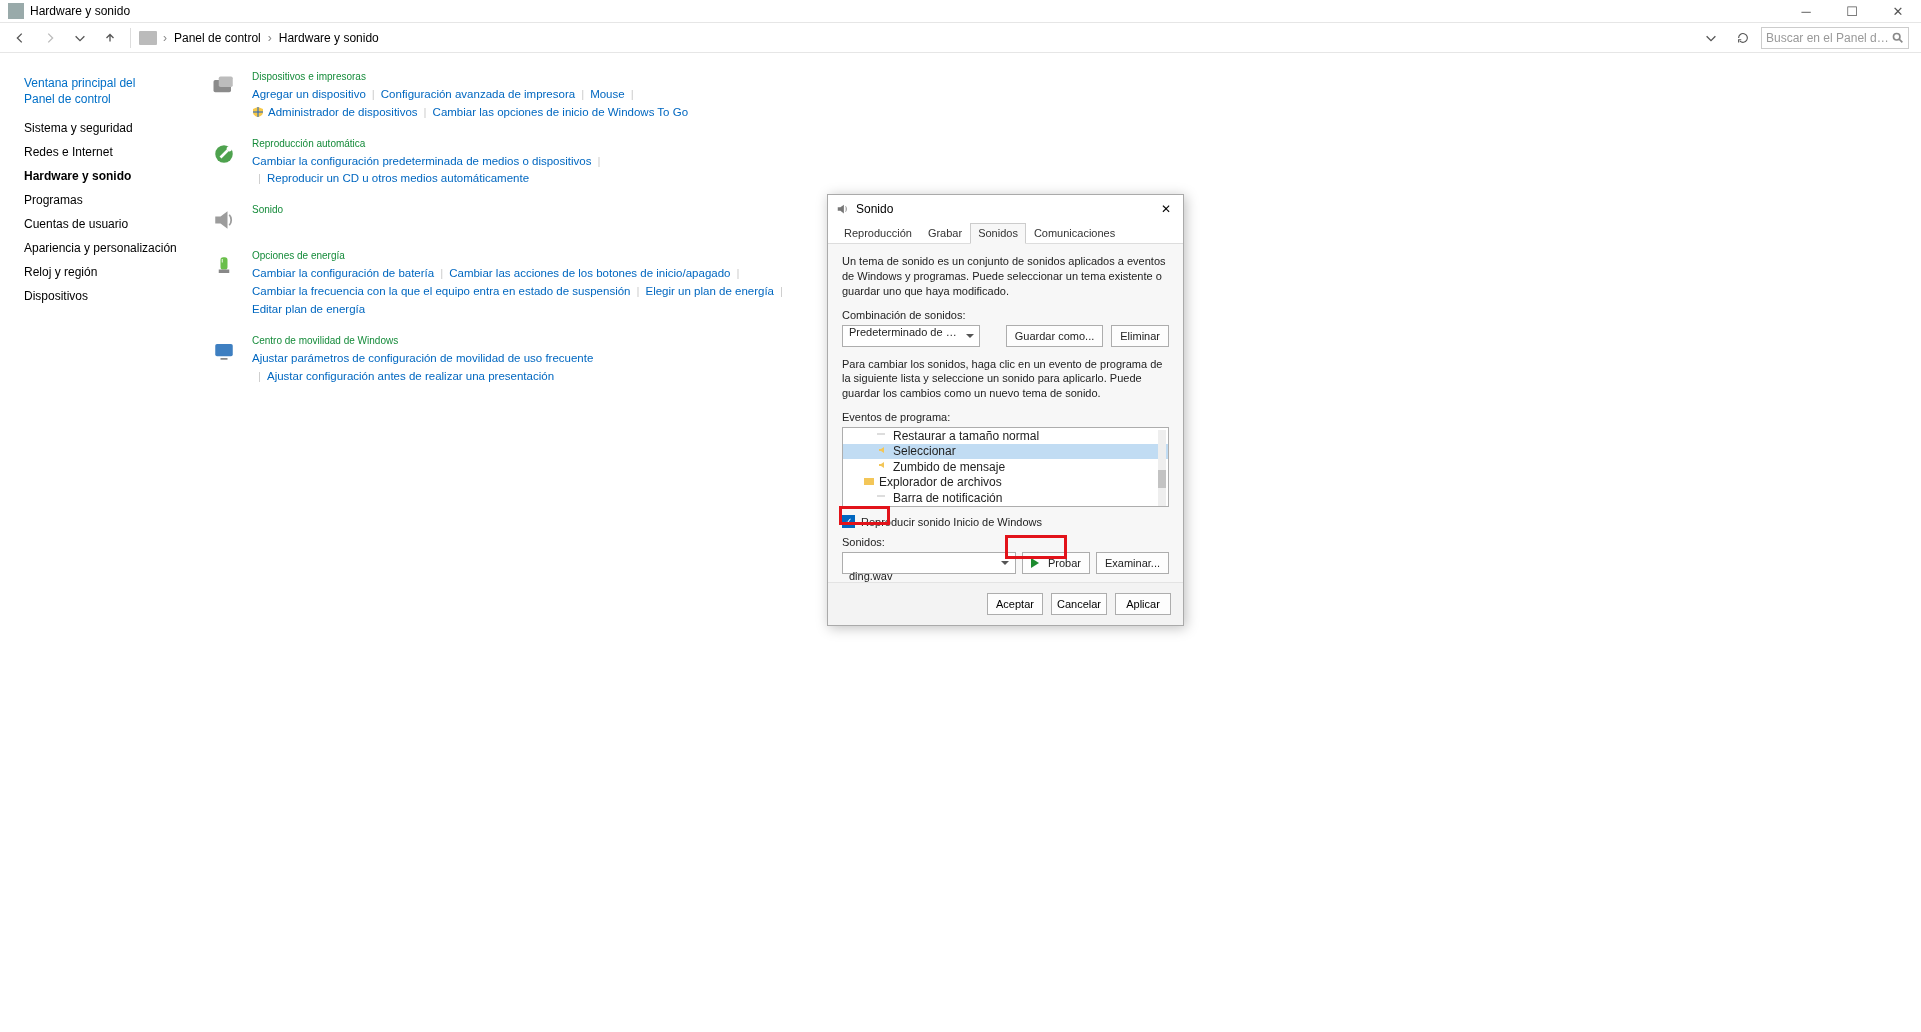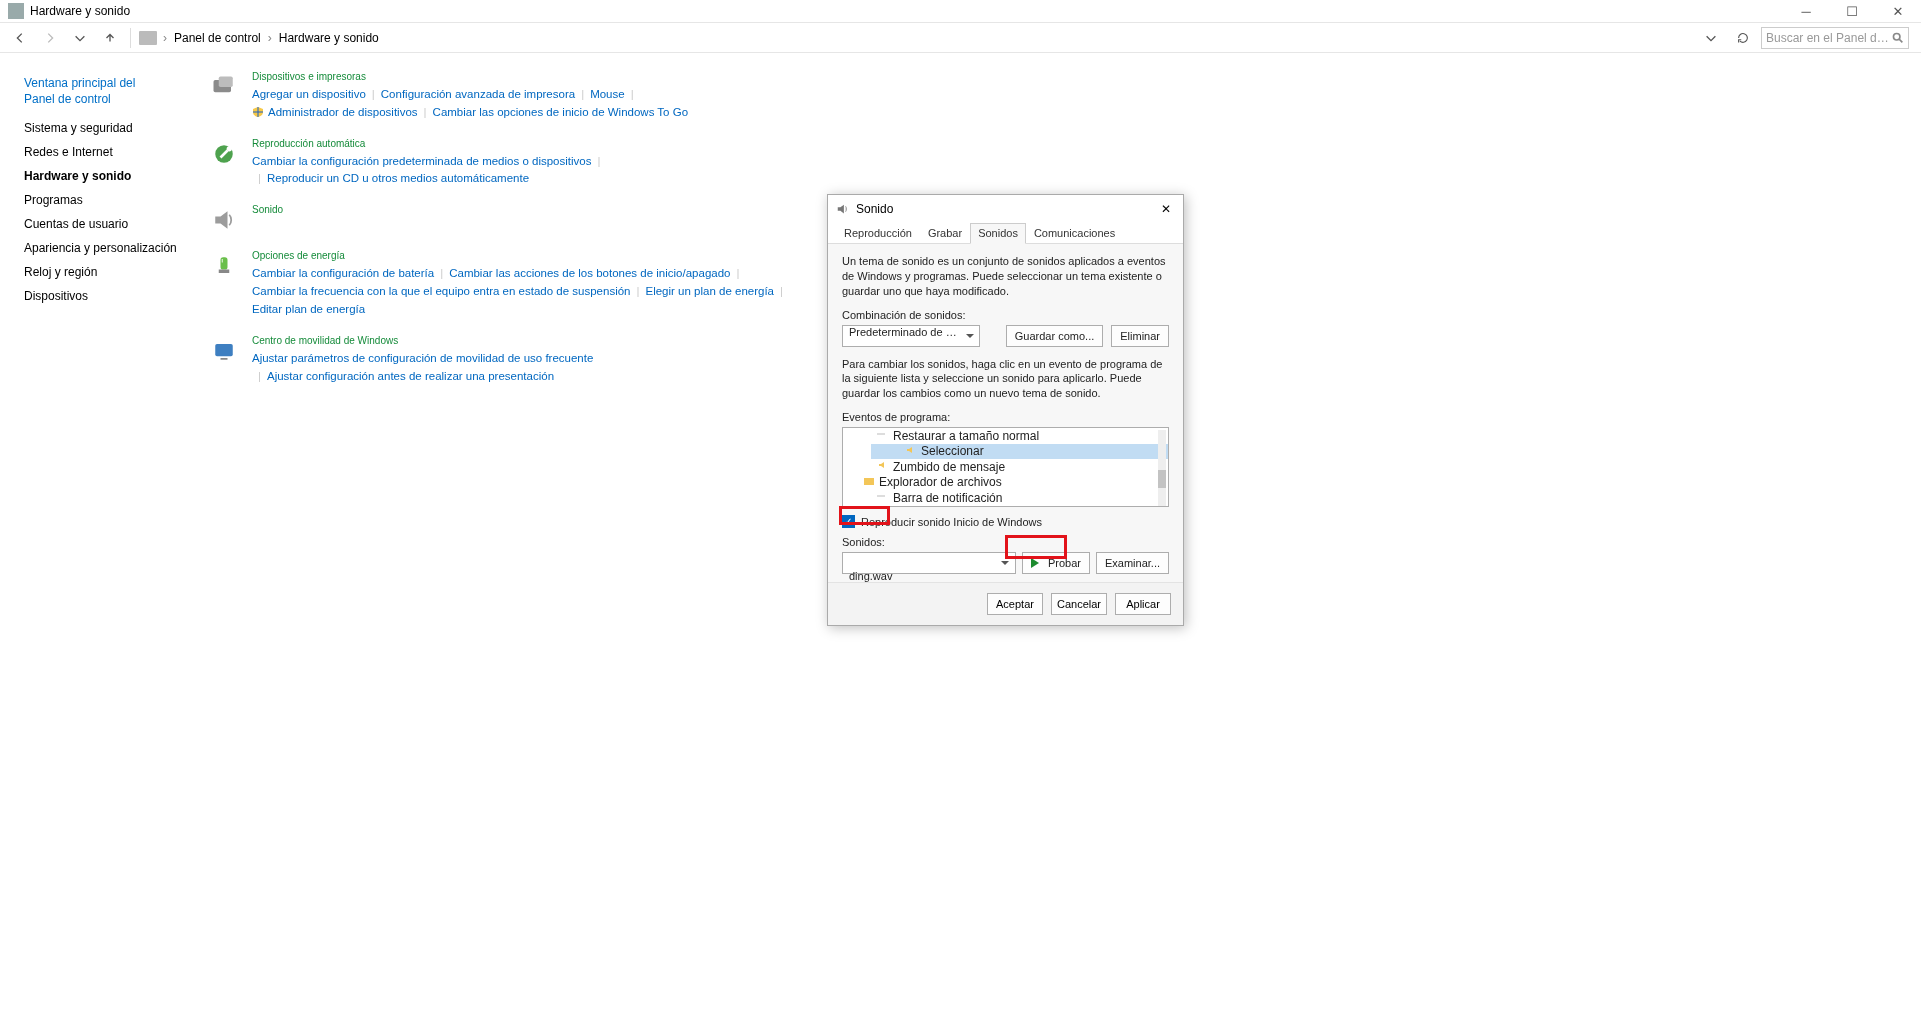--- a/index.html
+++ b/index.html
@@ -59,21 +59,21 @@
   .dlg-label-small { margin-bottom:4px; }
   .dlg-row { display:flex; gap:8px; align-items:center; margin-bottom:10px;}
   .dlg-select { flex:none; width:138px; height:22px; border:1px solid #adadad; background:#fff; padding:0 16px 0 6px; font-size:11px; overflow:hidden; text-overflow:ellipsis; white-space:nowrap; position:relative;}
   .dlg-select::after{ content:""; position:absolute; right:5px; top:8px; border:4px solid transparent; border-top-color:#555;}
   .dlg-btn-sm { border:1px solid #adadad; background:#fdfdfd; height:22px; padding:0 8px; font-size:11px; display:flex; align-items:center;}
   .dlg-listbox { border:1px solid #adadad; background:#fff; height:80px; overflow:hidden; position:relative;}
   .dlg-list { font-size:12px; }
   .dlg-list .li { display:flex; align-items:center; gap:4px; padding:0 4px; height:15.5px;}
   .dlg-list .li.tree { padding-left:20px;}
   .dlg-list .li.tree2 { padding-left:34px;}
-  .dlg-list .li.sel { background:#c1dcf3;margin-left:28px;}
+  .dlg-list .li.sel { background:#c1dcf3;}
   .li .spk { width:12px; }
   .li .spk svg { width:12px; height:12px; }
   .dlg-scroll { position:absolute; right:2px; top:2px; width:8px; height:76px; background:#eee;}
   .dlg-scroll .thumb{ position:absolute; left:0; top:40px; width:8px; height:18px; background:#c3c3c3;}
   .dlg-check { display:flex; align-items:center; gap:6px; margin:8px 0;}
   .dlg-check .cb { width:13px; height:13px; background:#0067c0; display:flex; align-items:center; justify-content:center; color:#fff; font-size:10px;}
   .dlg-sound-row { display:flex; gap:6px; align-items:center;}
   .dlg-sound-select { flex:1; height:22px; border:1px solid #adadad; background:#fff; position:relative; font-size:11px;}
   .dlg-sound-select .val { position:absolute; left:6px; top:17px;}
   .dlg-sound-select::after{ content:""; position:absolute; right:6px; top:8px; border:4px solid transparent; border-top-color:#555;}

